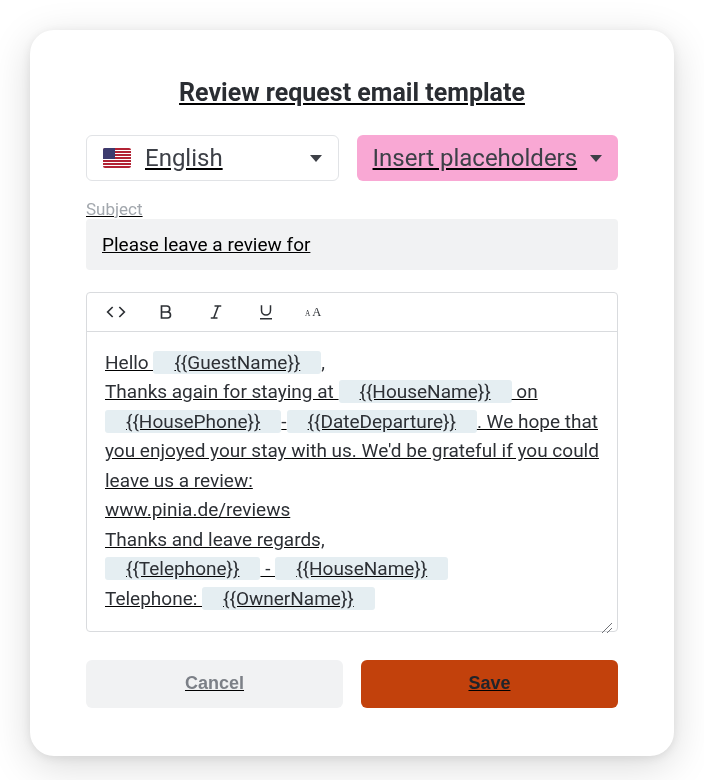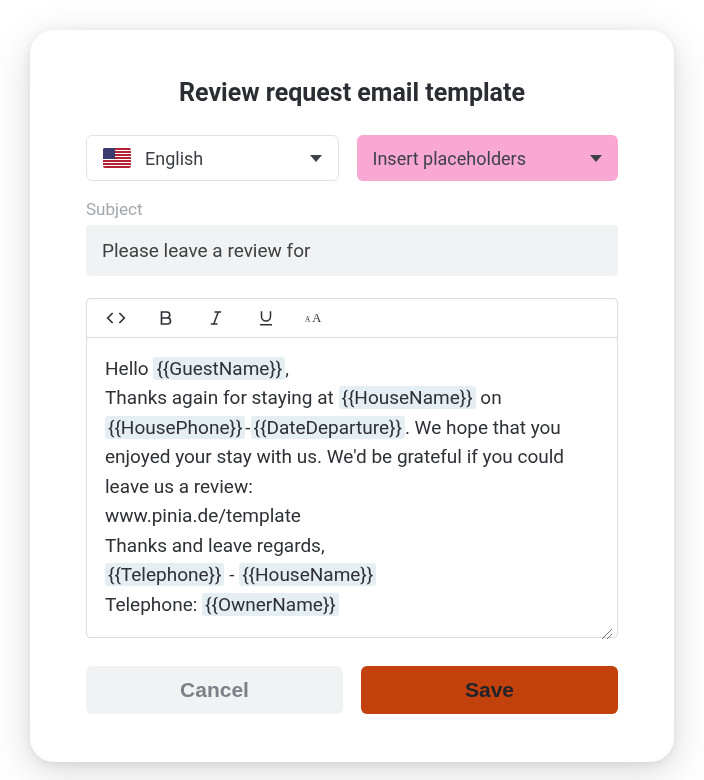--- a/index.html
+++ b/index.html
@@ -14,40 +14,41 @@
       display: flex;
       justify-content: center;
       align-items: flex-start;
     }
     .card {
       background: #ffffff;
       border-radius: 24px;
       box-shadow: 0 10px 40px rgba(0,0,0,0.15), 0 2px 10px rgba(0,0,0,0.08);
       padding: 48px 56px;
       width: 644px;
+      text-decoration: underline;
     }
     .title {
       text-align: center;
       font-size: 25px;
       font-weight: 700;
       color: #2a2d32;
       margin-bottom: 28px;
     }
     .top-row {
       display: flex;
       gap: 18px;
       margin-bottom: 18px;
     }
     .dropdown {
       display: flex;
       align-items: center;
       border-radius: 6px;
       padding: 0 16px;
       height: 46px;
-      font-size: 18px;
+      font-size: 24px;
       color: #3d4047;
       cursor: pointer;
       position: relative;
     }
     .lang-dropdown {
       flex: 1;
       border: 1px solid #e1e3e6;
       background: #ffffff;
     }
     .flag {
@@ -86,28 +87,27 @@
       margin-left: auto;
       width: 0;
       height: 0;
       border-left: 6px solid transparent;
       border-right: 6px solid transparent;
       border-top: 7px solid #3d4047;
     }
     .label {
       color: #a2a7ad;
       font-size: 17px;
-      margin-bottom: 6px;
     }
     .subject-input {
       background: #f1f2f3;
       border-radius: 4px;
       padding: 14px 16px;
       font-size: 19px;
-      color: #404040;
+      color: #000000;
       margin-bottom: 22px;
     }
     .editor {
       border: 1px solid #d9dbde;
       border-radius: 4px;
     }
     .toolbar {
       display: flex;
       align-items: center;
       border-bottom: 1px solid #d9dbde;
@@ -126,40 +126,40 @@
       padding: 16px 18px 18px 18px;
       font-size: 19px;
       line-height: 1.55;
       color: #2d3035;
       min-height: 220px;
       position: relative;
     }
     .ph {
       background: #e5eef2;
       border-radius: 3px;
-      padding: 0 3px;
+      padding: 0 21px;
       color: #2d3035;
     }
     .resize-handle {
       position: absolute;
       bottom: 4px;
       right: 4px;
       width: 14px;
       height: 14px;
     }
     .button-row {
       display: flex;
       gap: 18px;
       margin-top: 28px;
     }
     .btn {
       flex: 1;
       height: 48px;
       border-radius: 6px;
-      font-size: 21px;
+      font-size: 18px;
       font-weight: 600;
       display: flex;
       align-items: center;
       justify-content: center;
       cursor: pointer;
       border: none;
     }
     .btn-cancel {
       background: #f1f2f3;
       color: #7c8087;
@@ -226,21 +226,21 @@
         </svg>
       </div>
     </div>
     <div class="editor-body">
       <div>
         <span>Hello </span><span class="ph">{{GuestName}}</span><span>,</span>
       </div>
       <div>
         <span>Thanks again for staying at </span><span class="ph">{{HouseName}}</span><span> on </span><span class="ph">{{HousePhone}}</span><span>-</span><span class="ph">{{DateDeparture}}</span><span>. We hope that you enjoyed your stay with us. We'd be grateful if you could leave us a review:</span>
       </div>
-      <div>www.pinia.de/template</div>
+      <div>www.pinia.de/reviews</div>
       <div>Thanks and leave regards,</div>
       <div>
         <span class="ph">{{Telephone}}</span><span> - </span><span class="ph">{{HouseName}}</span>
       </div>
       <div>
         <span>Telephone: </span><span class="ph">{{OwnerName}}</span>
       </div>
       <div class="resize-handle">
         <svg viewBox="0 0 14 14" width="14" height="14" stroke="#707277" stroke-width="1">
           <line x1="3" y1="13" x2="13" y2="3"></line>

